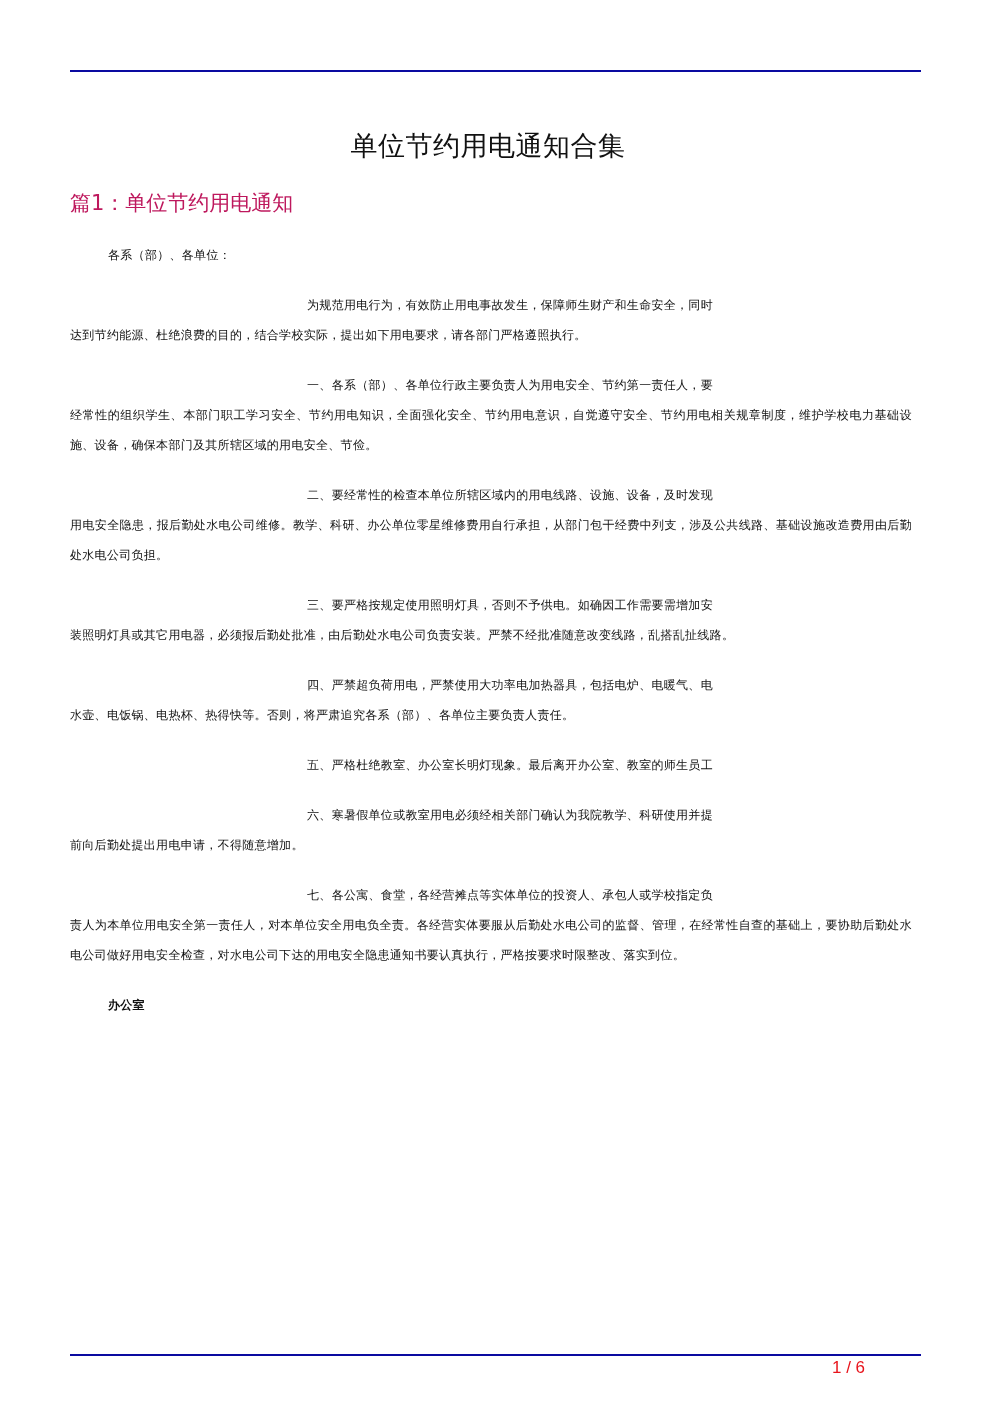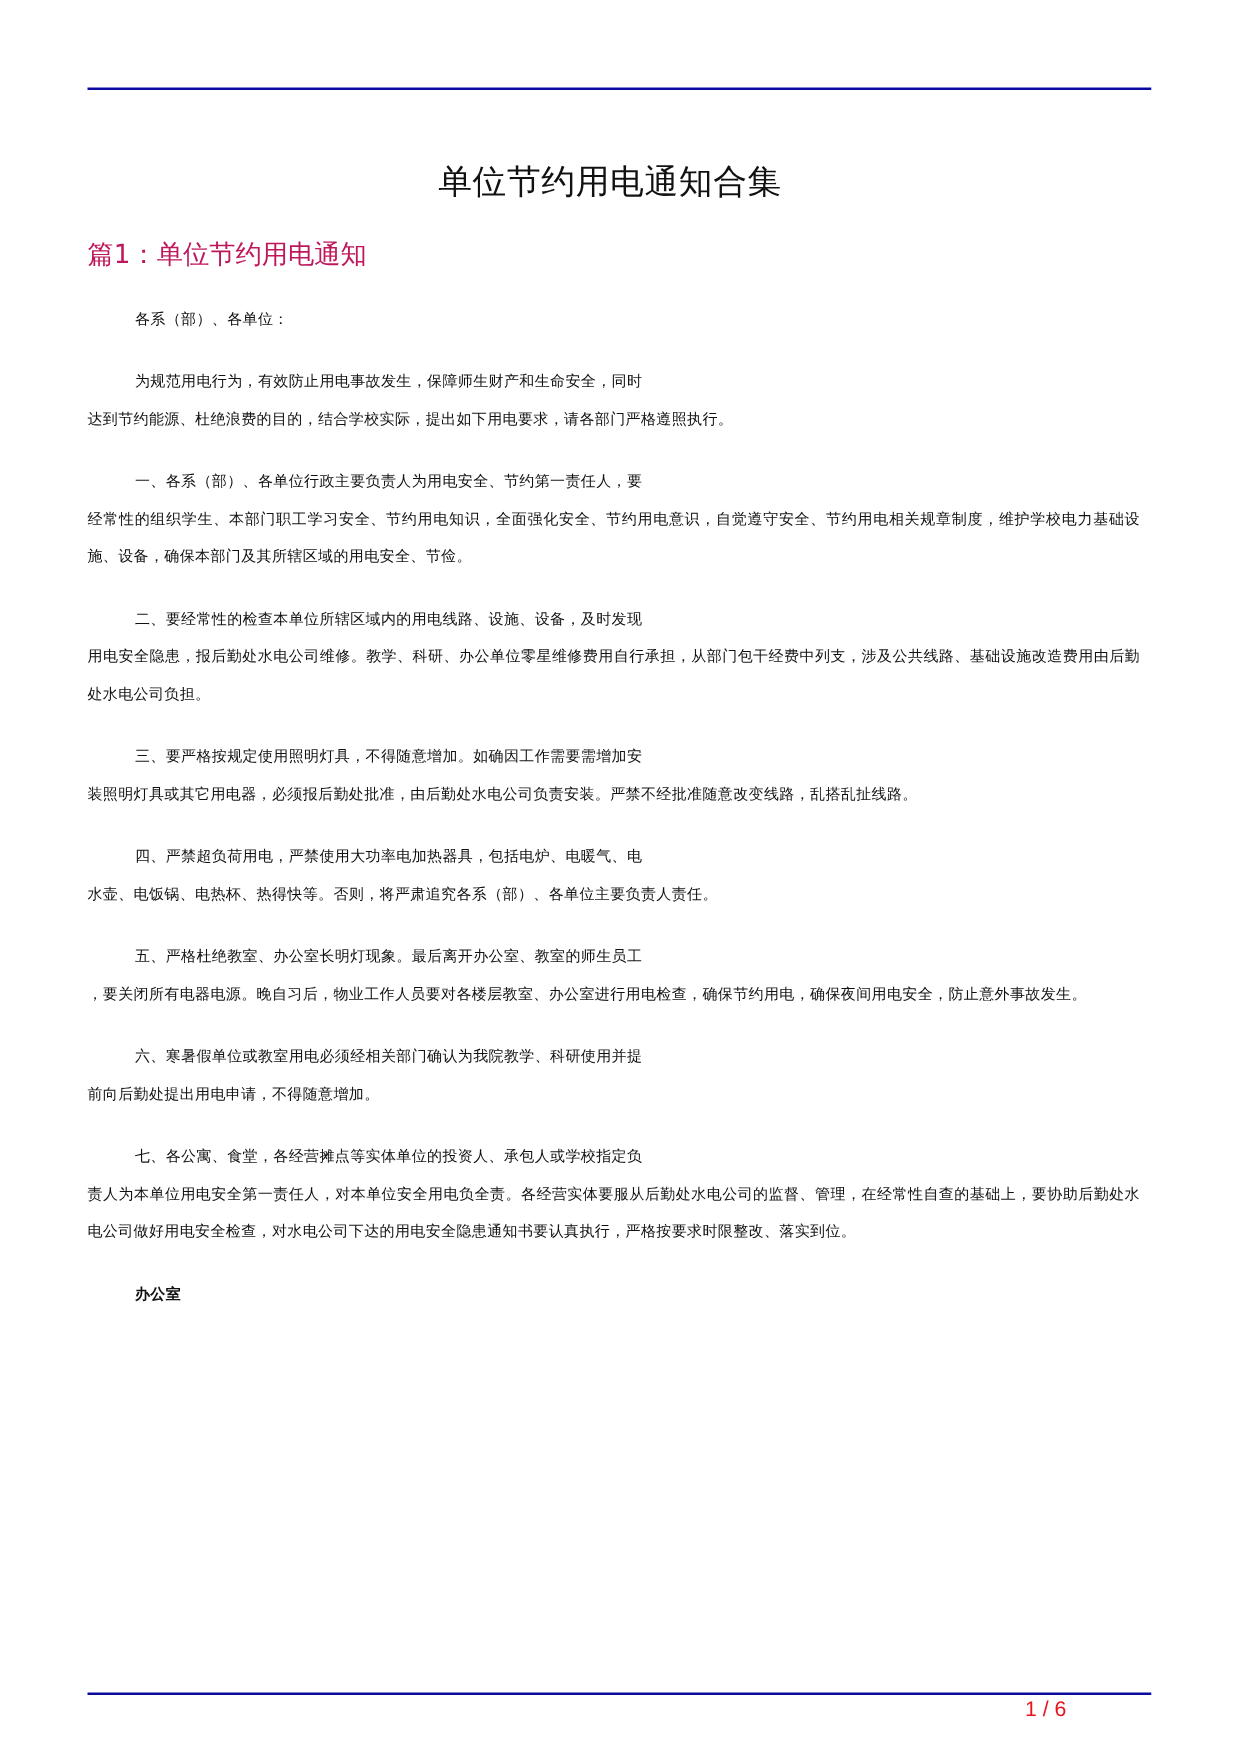--- a/index.html
+++ b/index.html
@@ -52,40 +52,41 @@
       line-height: 30px;
       letter-spacing: 0.3px;
     }
     .para {
       margin: 0 0 20px 0;
     }
     .para .first {
       display: block;
       padding-left: 38px;
       white-space: nowrap;
+      text-align: center;
     }
     .para .rest {
       display: block;
       text-align: justify;
     }
     .salutation {
       padding-left: 38px;
       margin: 0 0 20px 0;
     }
     .signature {
       padding-left: 38px;
       margin: 0;
       font-weight: bold;
     }
     .page-number {
       position: absolute;
       top: 1356px;
       left: 820px;
       width: 57px;
-      text-align: left;
+      text-align: center;
       font-size: 17px;
       line-height: 24px;
       color: #e8141c;
       font-family: "Liberation Sans", sans-serif;
     }
   </style>
 </head>
 <body>
 
 <div class="rule top"></div>
@@ -106,32 +107,31 @@
     <span class="first">一、各系（部）、各单位行政主要负责人为用电安全、节约第一责任人，要</span>
     <span class="rest">经常性的组织学生、本部门职工学习安全、节约用电知识，全面强化安全、节约用电意识，自觉遵守安全、节约用电相关规章制度，维护学校电力基础设施、设备，确保本部门及其所辖区域的用电安全、节俭。</span>
   </p>
 
   <p class="para">
     <span class="first">二、要经常性的检查本单位所辖区域内的用电线路、设施、设备，及时发现</span>
     <span class="rest">用电安全隐患，报后勤处水电公司维修。教学、科研、办公单位零星维修费用自行承担，从部门包干经费中列支，涉及公共线路、基础设施改造费用由后勤处水电公司负担。</span>
   </p>
 
   <p class="para">
-    <span class="first">三、要严格按规定使用照明灯具，不得随意增加。如确因工作需要需增加安</span>
+    <span class="first">三、要严格按规定使用照明灯具，否则不予供电。如确因工作需要需增加安</span>
     <span class="rest">装照明灯具或其它用电器，必须报后勤处批准，由后勤处水电公司负责安装。严禁不经批准随意改变线路，乱搭乱扯线路。</span>
   </p>
 
   <p class="para">
     <span class="first">四、严禁超负荷用电，严禁使用大功率电加热器具，包括电炉、电暖气、电</span>
     <span class="rest">水壶、电饭锅、电热杯、热得快等。否则，将严肃追究各系（部）、各单位主要负责人责任。</span>
   </p>
 
   <p class="para">
     <span class="first">五、严格杜绝教室、办公室长明灯现象。最后离开办公室、教室的师生员工</span>
-    <span class="rest">，要关闭所有电器电源。晚自习后，物业工作人员要对各楼层教室、办公室进行用电检查，确保节约用电，确保夜间用电安全，防止意外事故发生。</span>
   </p>
 
   <p class="para">
     <span class="first">六、寒暑假单位或教室用电必须经相关部门确认为我院教学、科研使用并提</span>
     <span class="rest">前向后勤处提出用电申请，不得随意增加。</span>
   </p>
 
   <p class="para">
     <span class="first">七、各公寓、食堂，各经营摊点等实体单位的投资人、承包人或学校指定负</span>
     <span class="rest">责人为本单位用电安全第一责任人，对本单位安全用电负全责。各经营实体要服从后勤处水电公司的监督、管理，在经常性自查的基础上，要协助后勤处水电公司做好用电安全检查，对水电公司下达的用电安全隐患通知书要认真执行，严格按要求时限整改、落实到位。</span>

